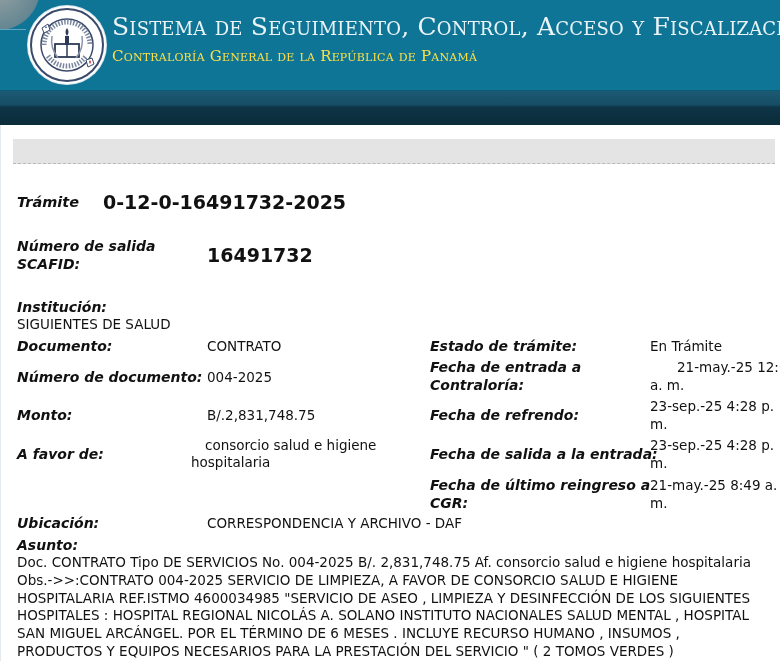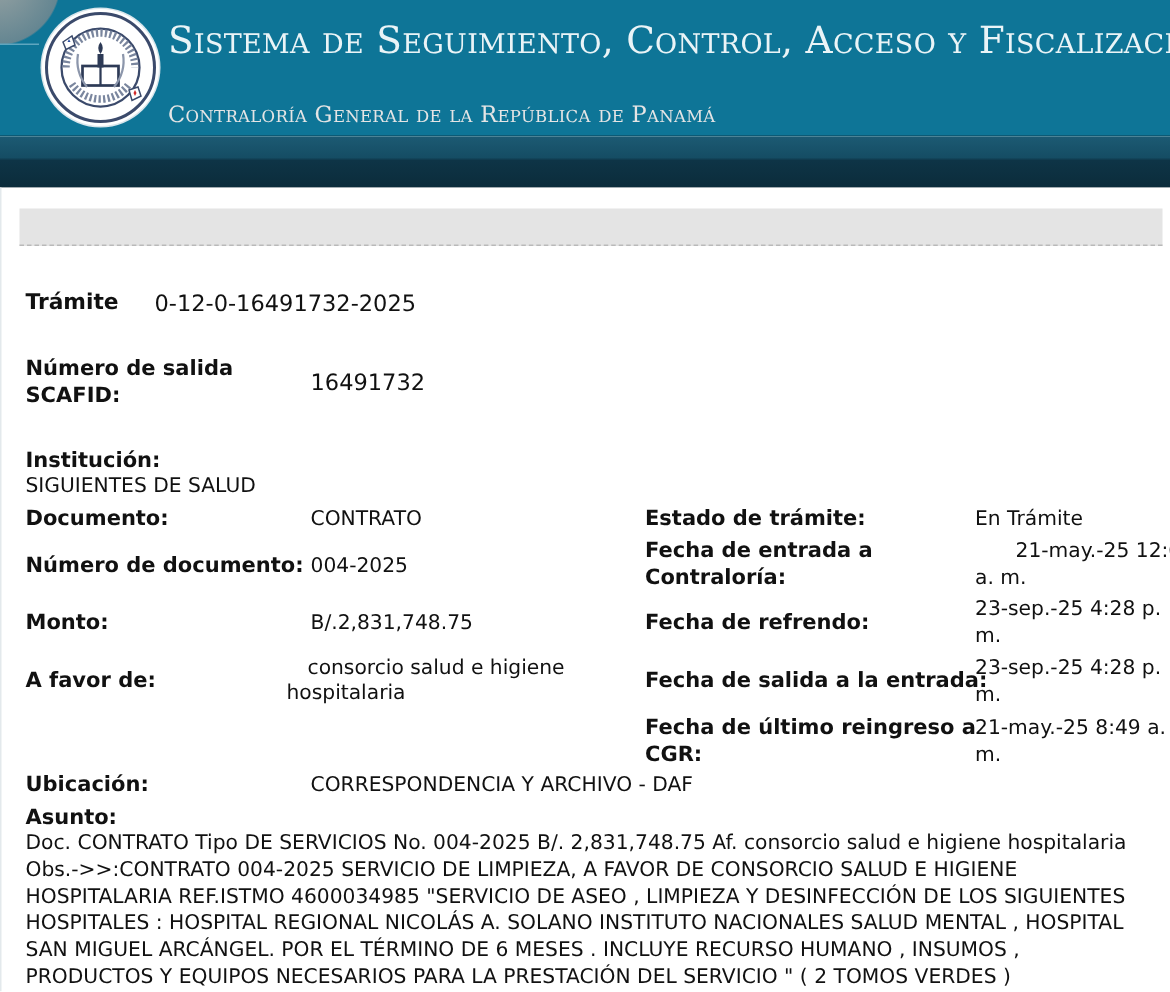--- a/index.html
+++ b/index.html
@@ -32,43 +32,43 @@
     .logo svg { width: 78px; height: 78px; display: block; }
     .title-main {
       position: absolute; left: 112px; top: 12px;
       font-family: "DejaVu Serif", serif;
       font-size: 25px; color: #eaf4f7; letter-spacing: 0.2px;
       white-space: nowrap; font-variant: small-caps;
     }
     .title-sub {
       position: absolute; left: 112px; top: 47px;
       font-family: "DejaVu Serif", serif;
-      font-size: 15px; color: #e5e5e5; white-space: nowrap;
-      font-variant: small-caps; letter-spacing: 0.2px; margin-top: 20px;
+      font-size: 15px; color: #fde047; white-space: nowrap;
+      font-variant: small-caps; letter-spacing: 0.2px;
     }
     .navbar {
       position: absolute; left: 0; top: 90px; width: 780px; height: 34px;
       background: linear-gradient(#1c5a73 0px, #154d64 14px, #0e3446 16px, #0b2c3b 34px);
       border-top: 1px solid #0d5a75;
       border-bottom: 1px solid #071e29;
     }
     .page {
       position: absolute; left: 0; top: 125px; width: 780px; height: 536px;
       background: #ffffff;
       border-left: 1px solid #e3e9ec;
     }
     .greybar {
       position: absolute; left: 12px; top: 14px; width: 762px; height: 24px;
       background: #e4e4e4;
       border-bottom: 1px dashed #b9b9b9;
     }
-    .lbl { position: absolute; font-weight: bold; font-size: 14px; line-height: 18px; white-space: nowrap; }
+    .lbl { position: absolute; font-weight: bold; font-size: 14px; line-height: 18px; white-space: nowrap; font-style: italic; }
     .val { position: absolute; font-size: 13.5px; line-height: 18px; white-space: nowrap; }
     .lbl-big { font-size: 14.5px; }
-    .val-big { font-weight: normal; font-size: 15px; }
+    .val-big { font-weight: bold; font-size: 19px; }
     .asunto-text {
       position: absolute; left: 16px; top: 429px; width: 740px;
       font-size: 13.5px; line-height: 17.8px; color: #111;
     }
   </style>
 </head>
 <body>
 
 <div class="banner">
   <div class="corner"></div>

